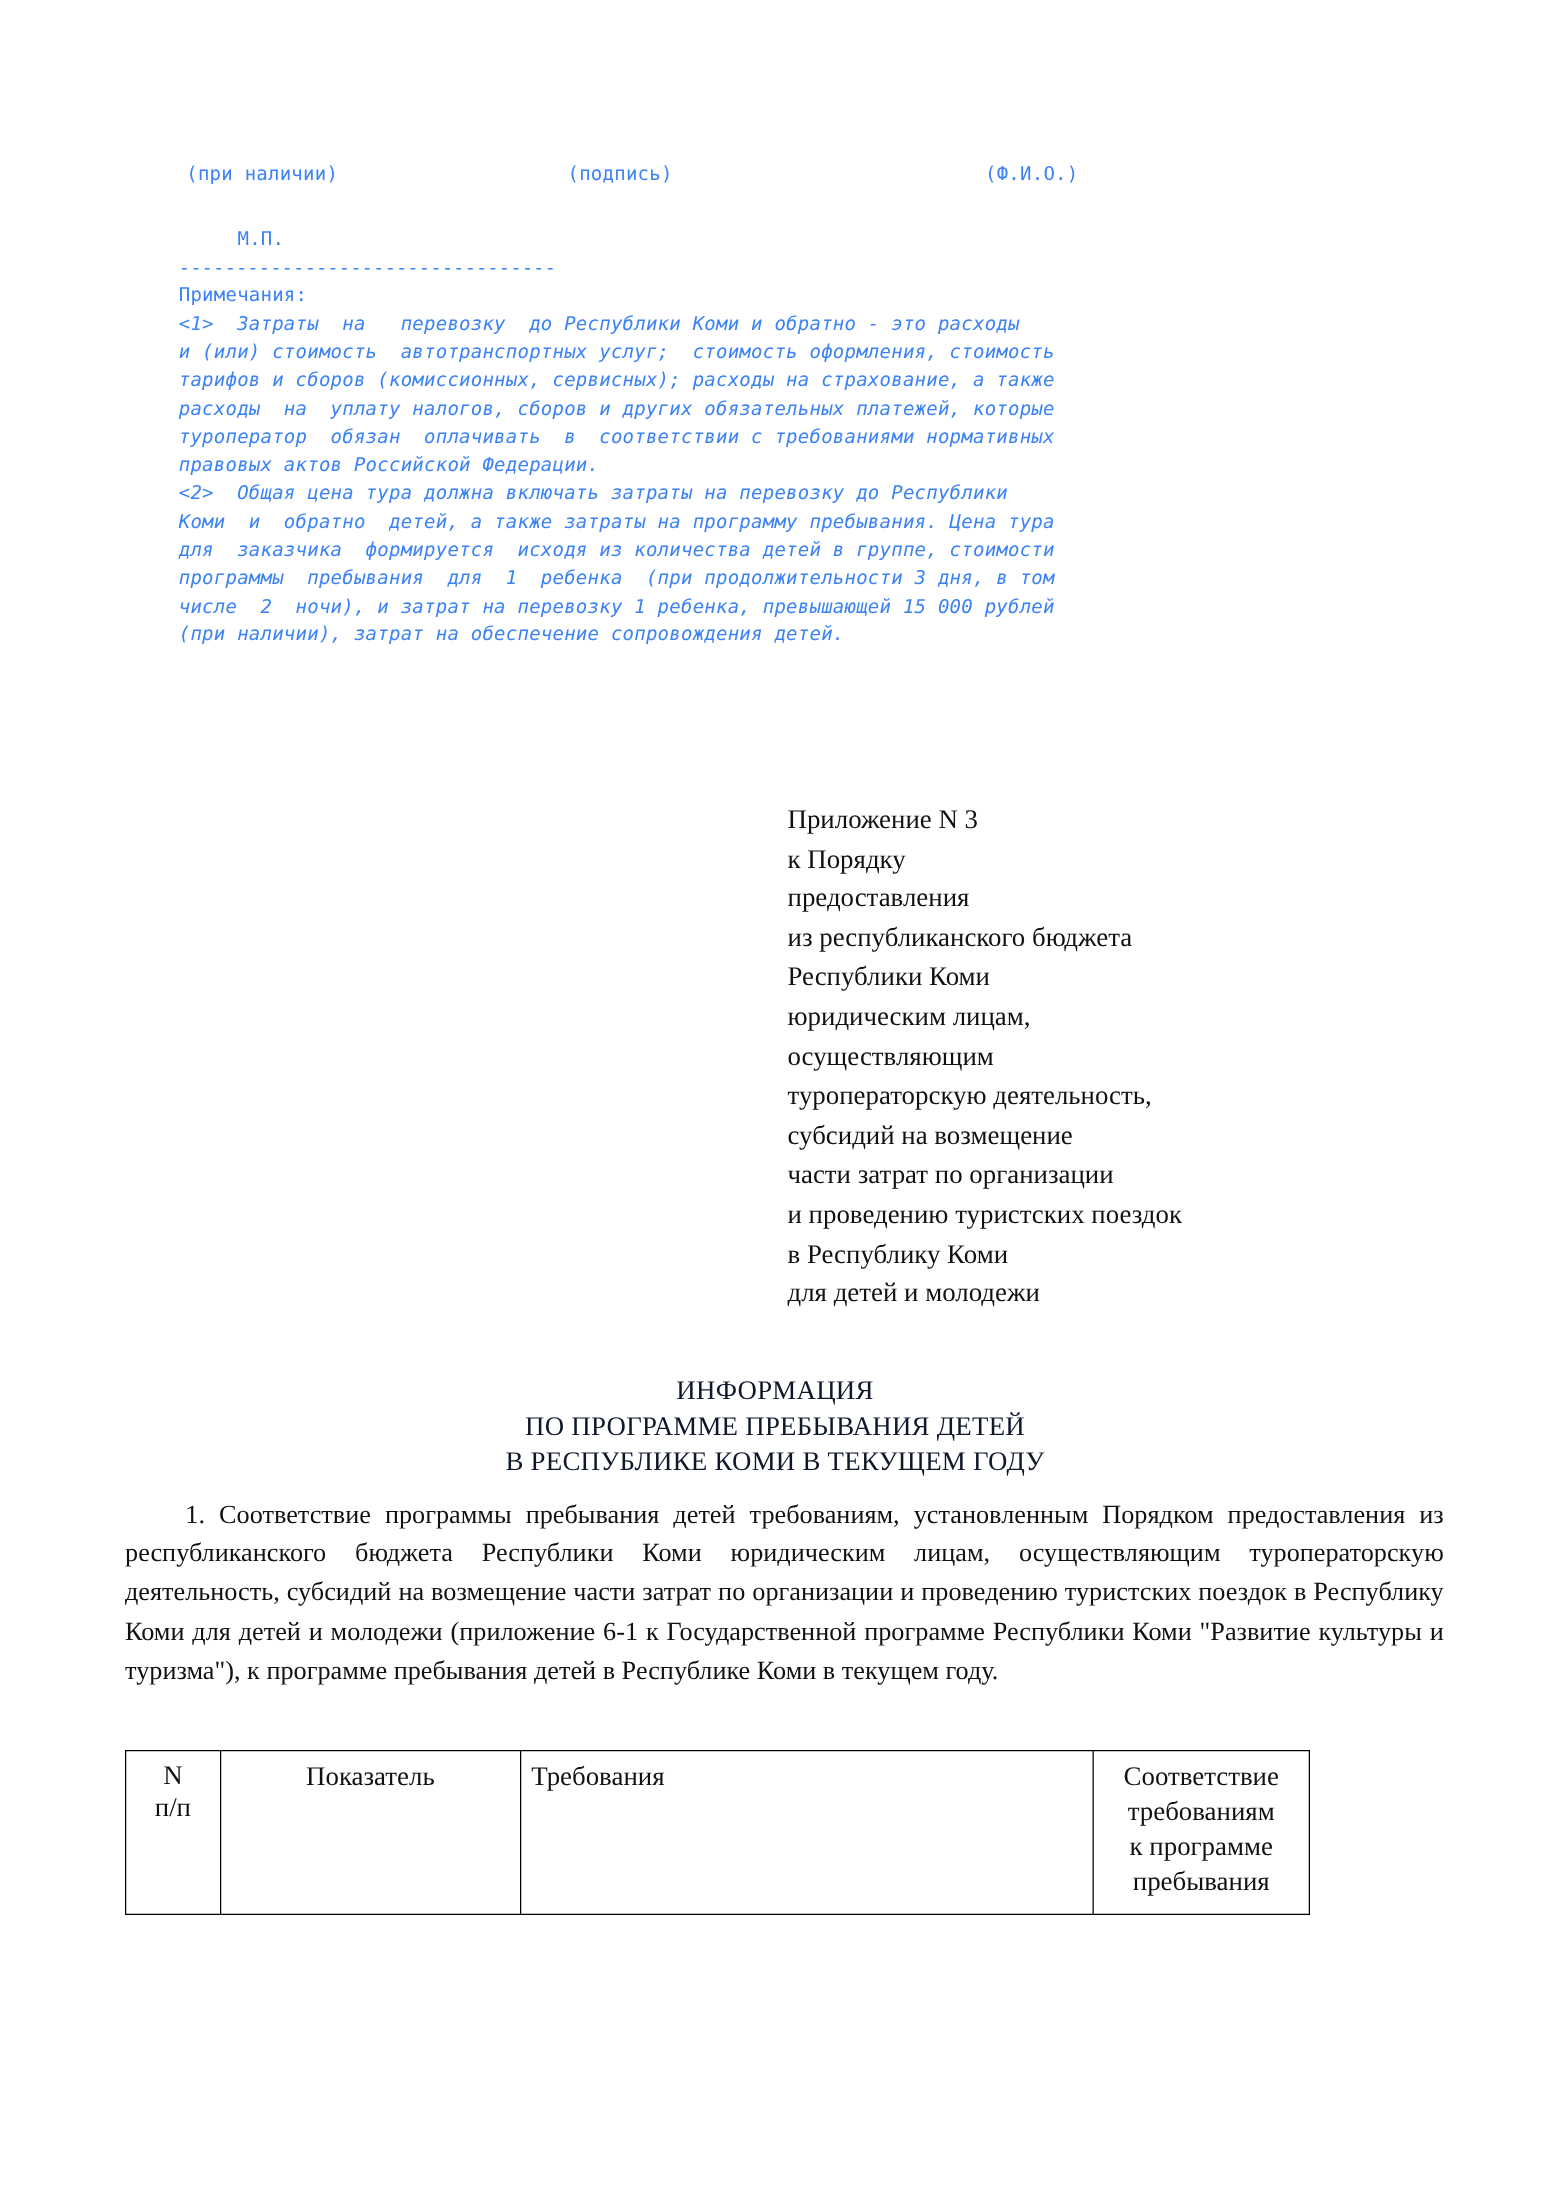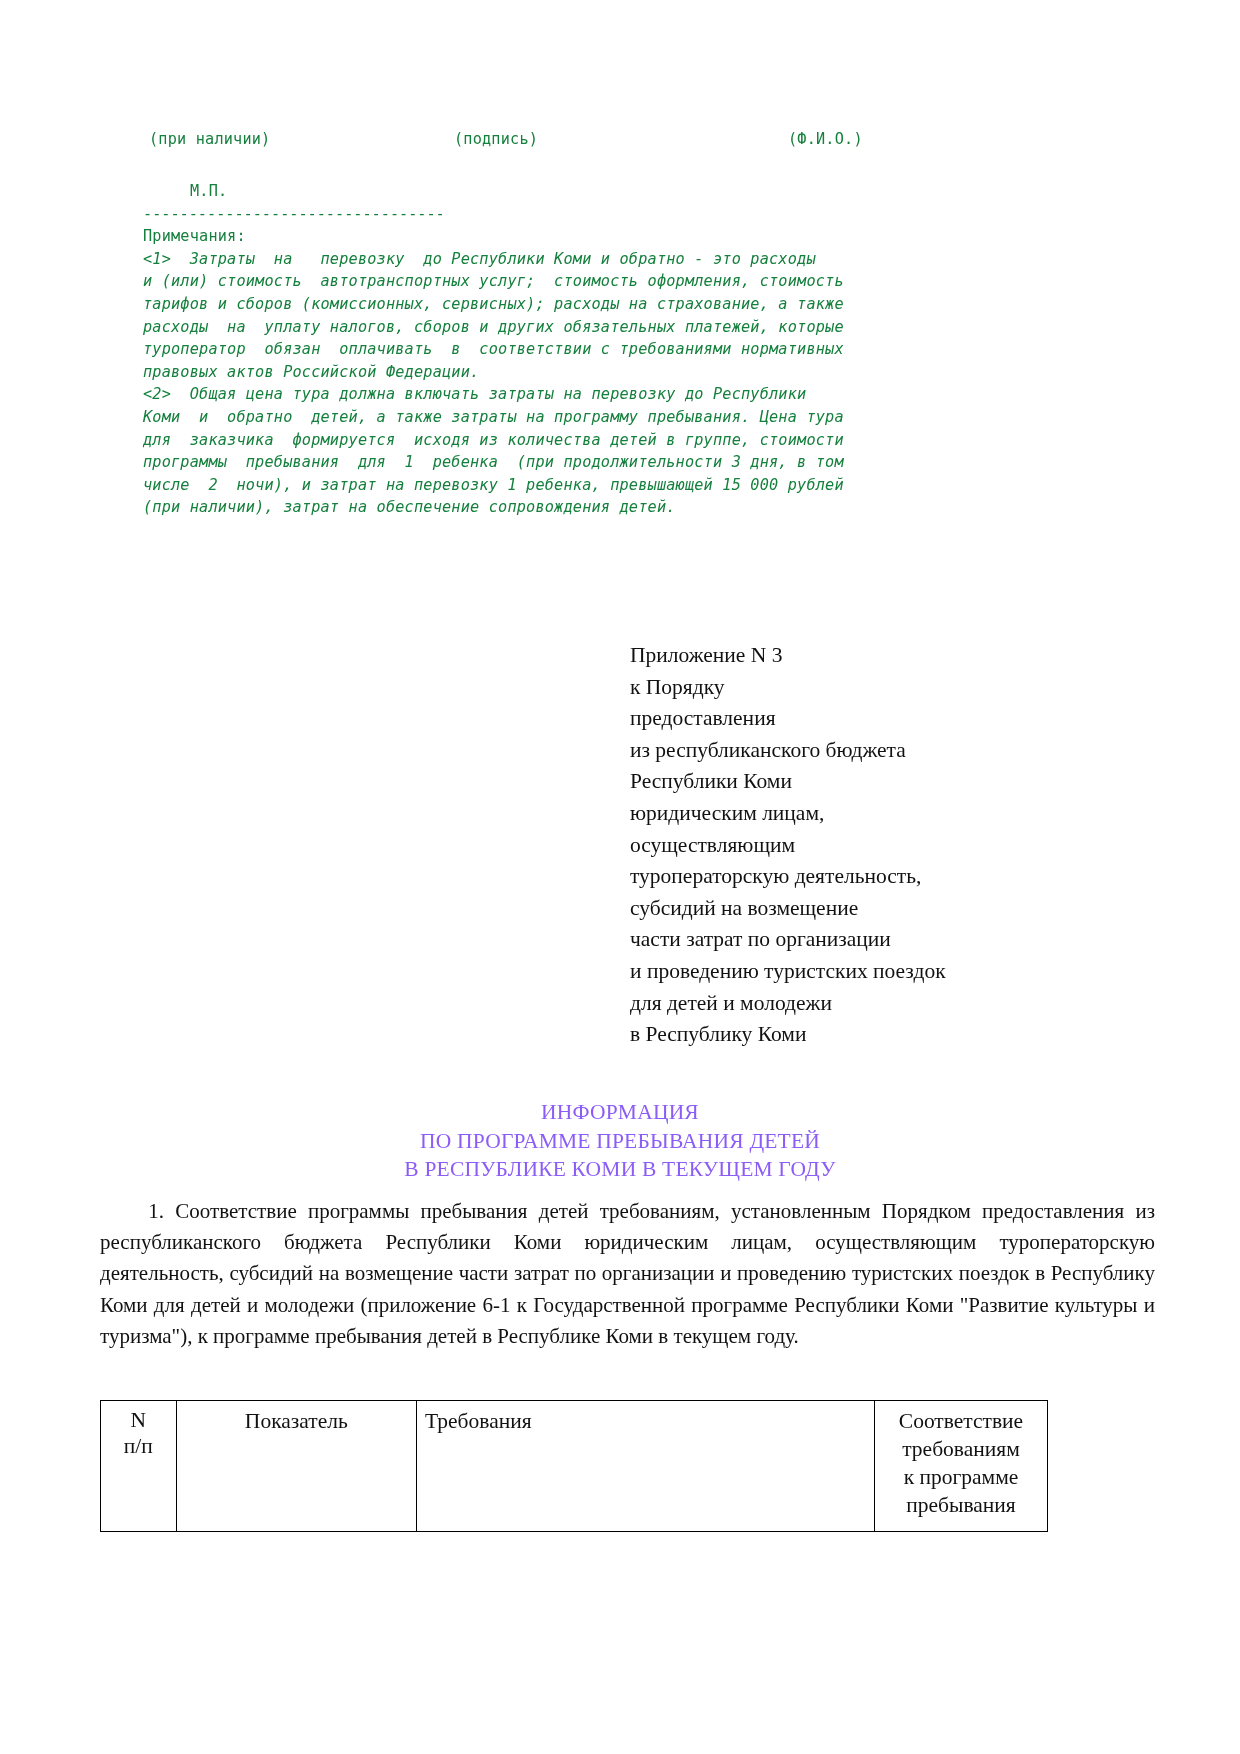--- a/index.html
+++ b/index.html
@@ -20,21 +20,21 @@
   
   .mono-block {
     position: absolute;
     left: 143px;
     top: 128px;
     width: 820px;
     font-family: "DejaVu Sans Mono", "Liberation Mono", monospace;
     font-size: 15.2px;
     line-height: 22.6px;
     letter-spacing: 0.2px;
-    color: #15803d;
+    color: #3b82f6;
   }
   .sig-row {
     position: relative;
     height: 24px;
     white-space: pre;
   }
   .sig-row span { position: absolute; top: 0; }
   .sig-a { left: 6px; }
   .sig-b { left: 311px; }
   .sig-c { left: 645px; }
@@ -65,21 +65,21 @@
 
   .doc-title {
     position: absolute;
     left: 0;
     top: 1098px;
     width: 1240px;
     text-align: center;
     font-family: "Liberation Serif", "DejaVu Serif", serif;
     font-size: 21.5px;
     line-height: 28.5px;
-    color: #8b5cf6;
+    color: #0f172a;
   }
   .doc-title div { letter-spacing: 0.2px; }
 
   .body-para {
     position: absolute;
     left: 100px;
     top: 1196px;
     width: 1055px;
     font-family: "Liberation Serif", "DejaVu Serif", serif;
     font-size: 21px;
@@ -158,22 +158,22 @@
     <div>к Порядку</div>
     <div>предоставления</div>
     <div>из республиканского бюджета</div>
     <div>Республики Коми</div>
     <div>юридическим лицам,</div>
     <div>осуществляющим</div>
     <div>туроператорскую деятельность,</div>
     <div>субсидий на возмещение</div>
     <div>части затрат по организации</div>
     <div>и проведению туристских поездок</div>
+    <div>в Республику Коми</div>
     <div>для детей и молодежи</div>
-    <div>в Республику Коми</div>
   </div>
 
   <div class="doc-title">
     <div>ИНФОРМАЦИЯ</div>
     <div>ПО ПРОГРАММЕ ПРЕБЫВАНИЯ ДЕТЕЙ</div>
     <div>В РЕСПУБЛИКЕ КОМИ В ТЕКУЩЕМ ГОДУ</div>
   </div>
 
   <div class="body-para">
     <span class="first-indent"></span><span>1. Соответствие программы пребывания детей требованиям, установленным Порядком предоставления из республиканского бюджета Республики Коми юридическим лицам, осуществляющим туроператорскую деятельность, субсидий на возмещение части затрат по организации и проведению туристских поездок в Республику Коми для детей и молодежи (приложение 6-1 к Государственной программе Республики Коми "Развитие культуры и туризма"), к программе пребывания детей в Республике Коми в текущем году.</span>

